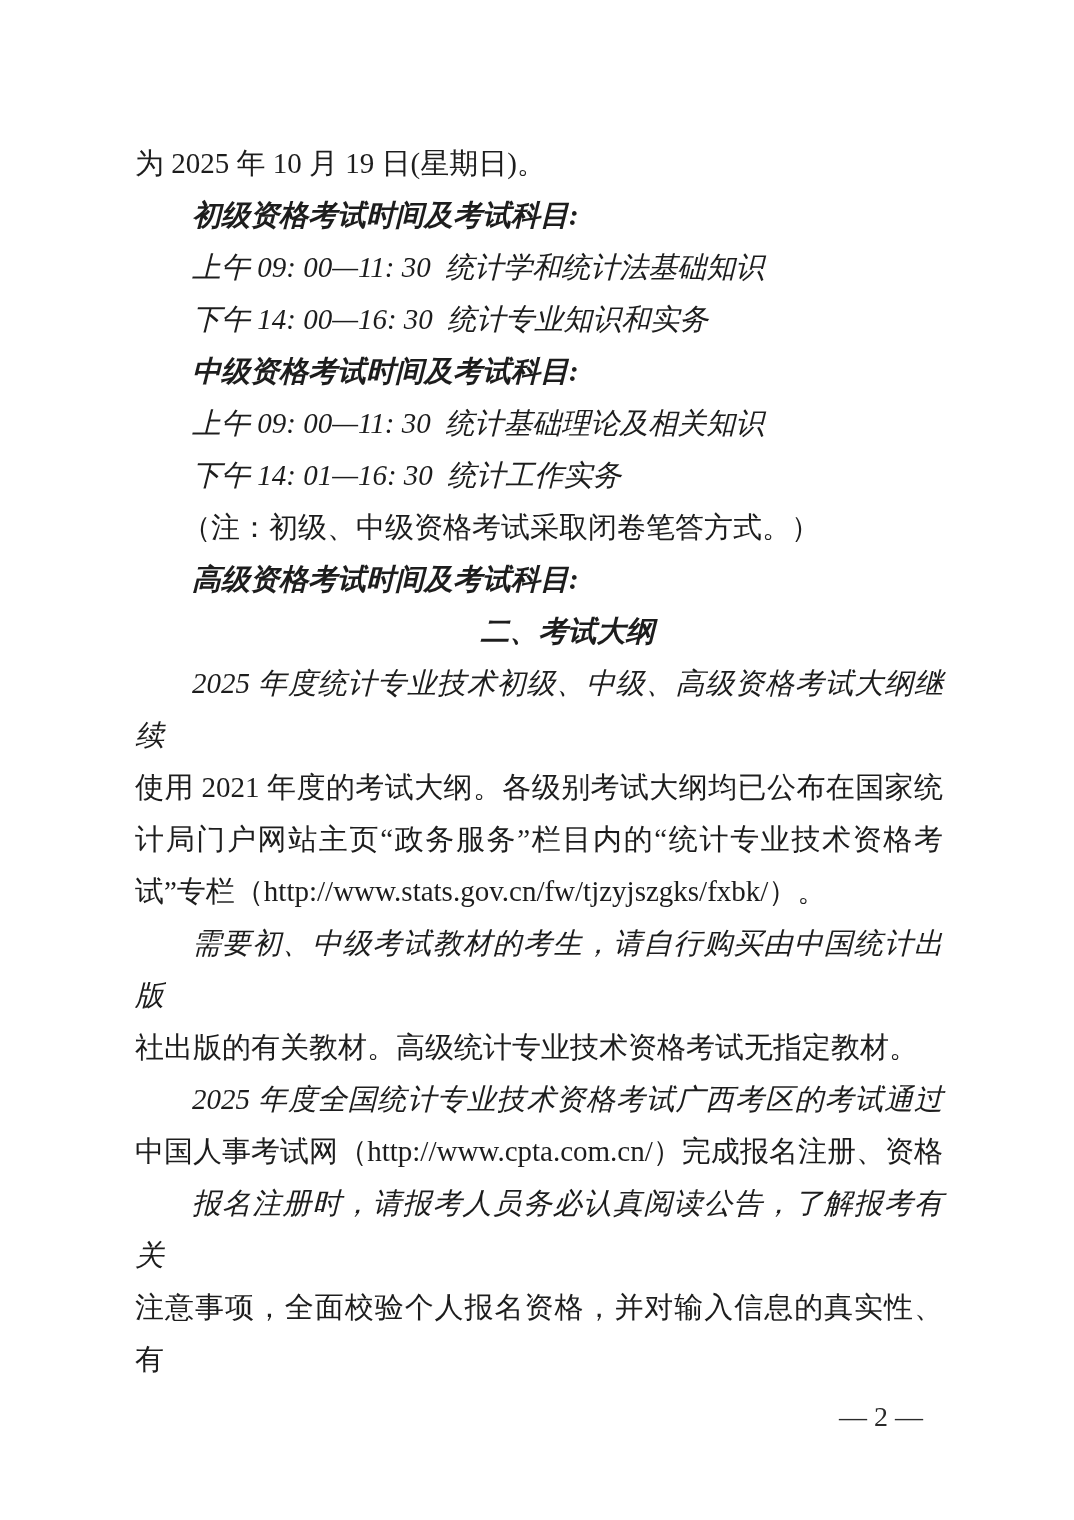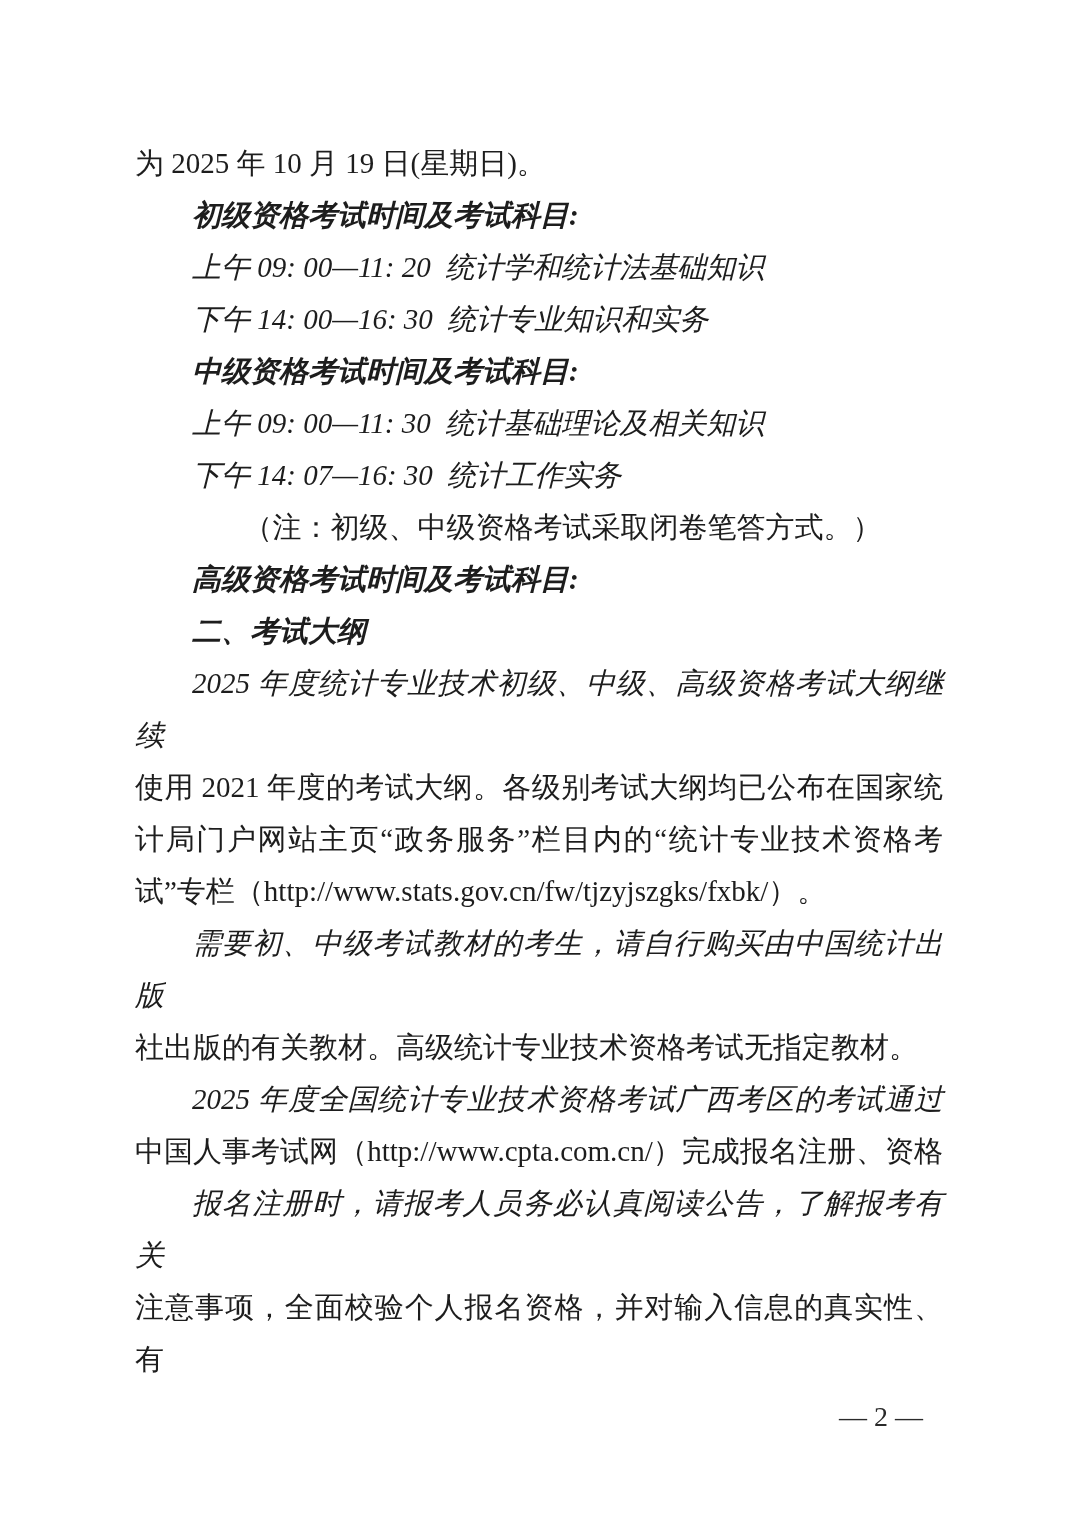--- a/index.html
+++ b/index.html
@@ -29,53 +29,53 @@
   }
   .sched {
     white-space: pre-wrap;
   }
   .indent {
     text-indent: 57px;
     font-style: italic;
   }
   .note-indent {
     text-indent: 47px;
-    text-align: center;
   }
   .bold-head {
     font-weight: bold;
   }
   .section-head {
     font-weight: bold;
     font-family: "Liberation Sans", "DejaVu Sans", sans-serif;
+    text-align: center;
   }
   .fill {
     text-align: justify;
     text-align-last: justify;
   }
   .page-num {
     position: absolute;
     top: 1391px;
     right: 151px;
     font-size: 28px;
     line-height: 52px;
     color: #2a2a2a;
   }
 </style>
 </head>
 <body>
 
 <div class="doc">
   <div class="line">为 2025 年 10 月 19 日(星期日)。</div>
   <div class="line indent bold-head">初级资格考试时间及考试科目:</div>
-  <div class="line indent sched">上午 09: 00—11: 20  统计学和统计法基础知识</div>
+  <div class="line indent sched">上午 09: 00—11: 30  统计学和统计法基础知识</div>
   <div class="line indent sched">下午 14: 00—16: 30  统计专业知识和实务</div>
   <div class="line indent bold-head">中级资格考试时间及考试科目:</div>
   <div class="line indent sched">上午 09: 00—11: 30  统计基础理论及相关知识</div>
-  <div class="line indent sched">下午 14: 07—16: 30  统计工作实务</div>
+  <div class="line indent sched">下午 14: 01—16: 30  统计工作实务</div>
   <div class="line note-indent">（注：初级、中级资格考试采取闭卷笔答方式。）</div>
   <div class="line indent bold-head">高级资格考试时间及考试科目:</div>
   <div class="line indent section-head">二、考试大纲</div>
   <div class="line indent fill">2025 年度统计专业技术初级、中级、高级资格考试大纲继续</div>
   <div class="line fill">使用 2021 年度的考试大纲。各级别考试大纲均已公布在国家统</div>
   <div class="line fill">计局门户网站主页“政务服务”栏目内的“统计专业技术资格考</div>
   <div class="line">试”专栏（http://www.stats.gov.cn/fw/tjzyjszgks/fxbk/）。</div>
   <div class="line indent fill">需要初、中级考试教材的考生，请自行购买由中国统计出版</div>
   <div class="line">社出版的有关教材。高级统计专业技术资格考试无指定教材。</div>
   <div class="line indent fill">2025 年度全国统计专业技术资格考试广西考区的考试通过</div>

